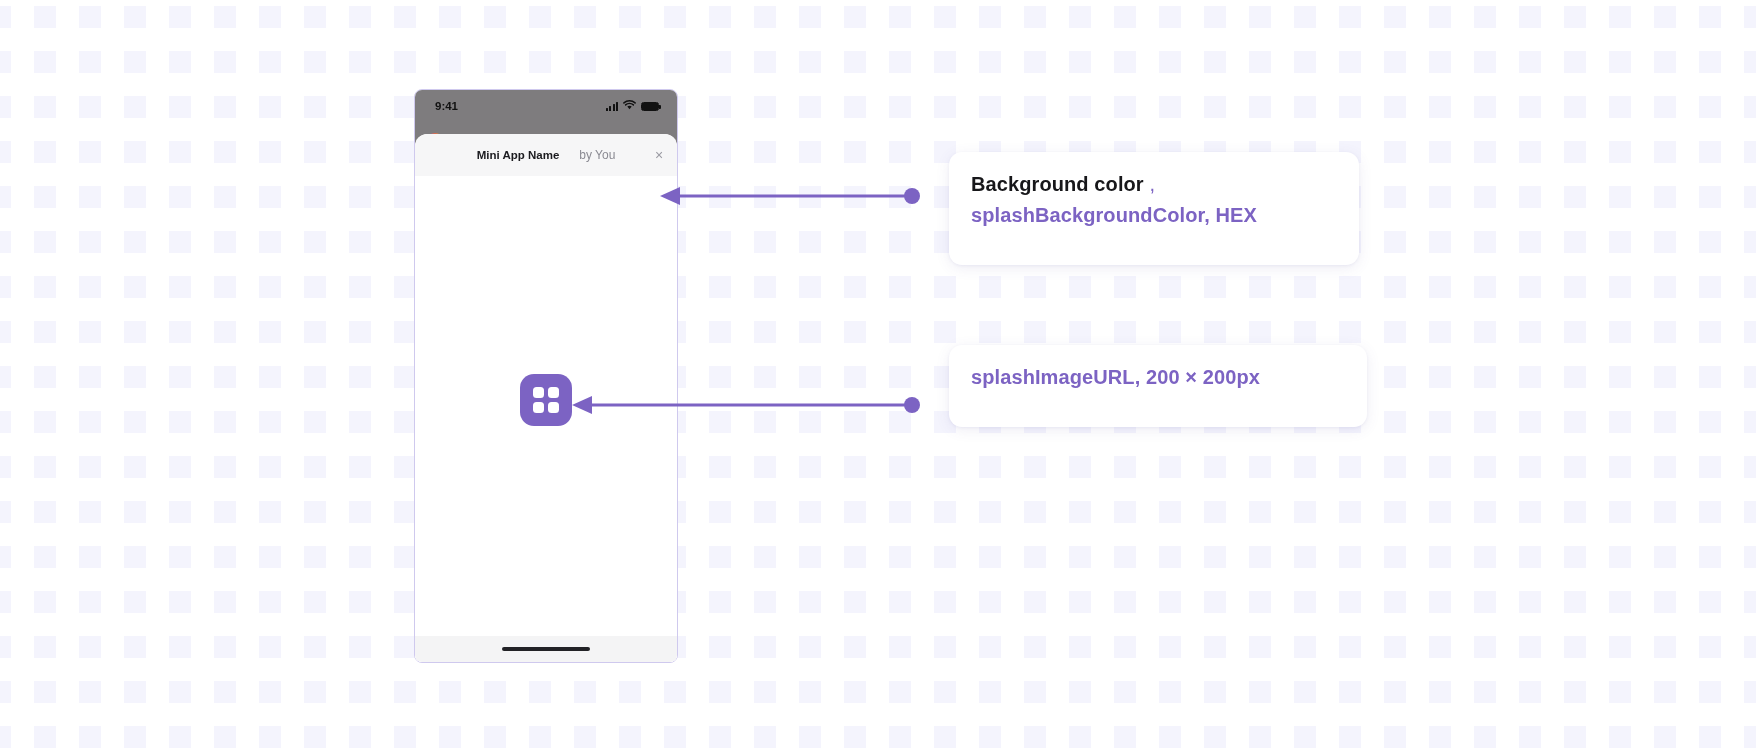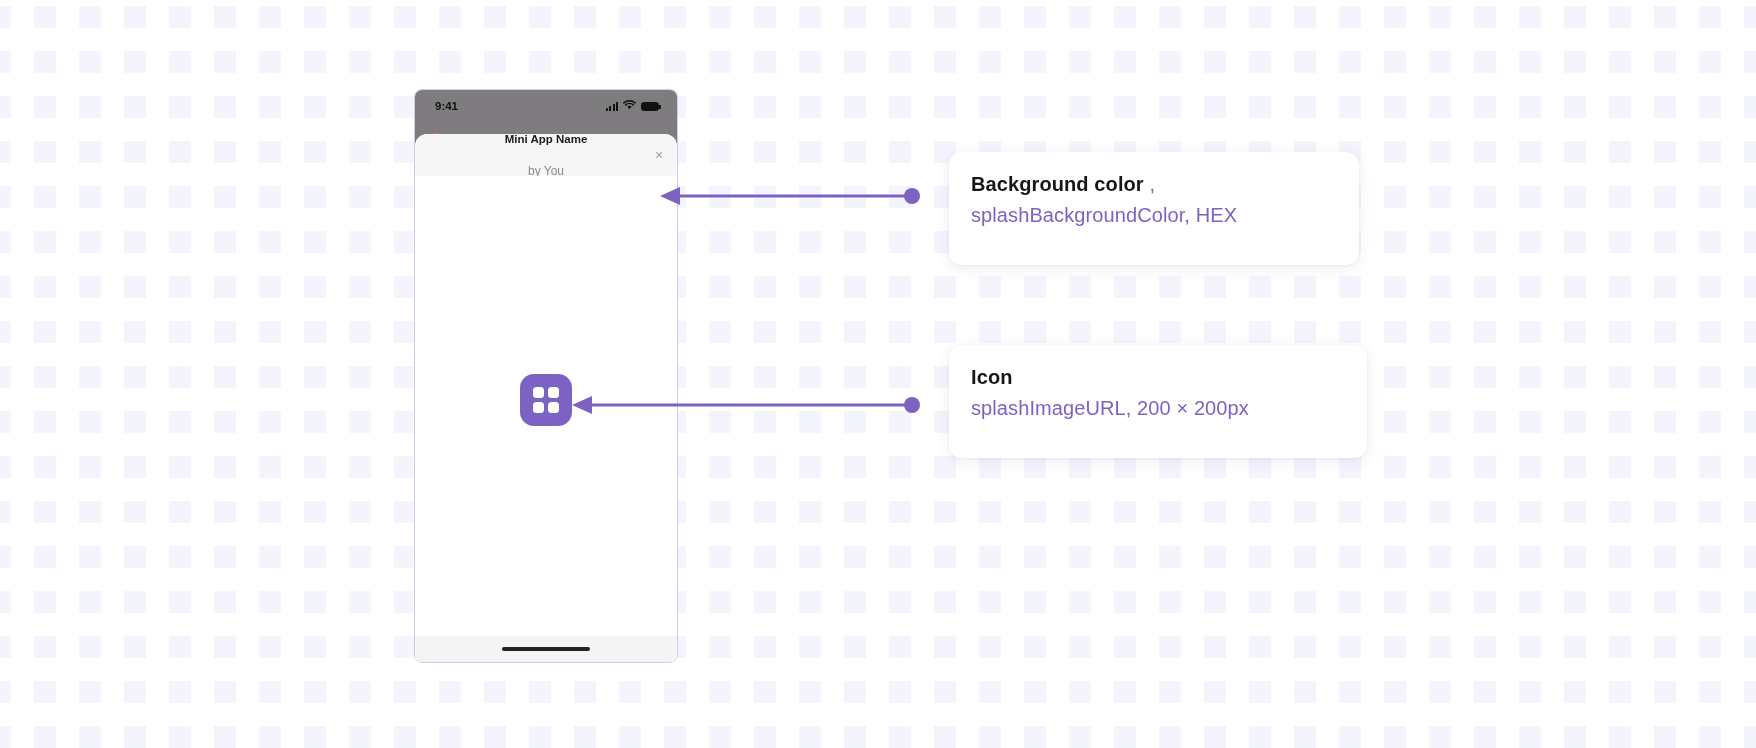--- a/index.html
+++ b/index.html
@@ -110,21 +110,21 @@
     bottom: 0;
     background: #ffffff;
     border-radius: 12px 12px 0 0;
     overflow: hidden;
   }
   .sheet-header {
     position: relative;
     height: 42px;
     background: #f6f6f7;
     display: flex;
-    flex-direction: column;
+    flex-direction: row;
     align-items: center;
     justify-content: center;
     border-radius: 12px 12px 0 0;
     gap: 20px;
   }
   .sheet-title {
     font-size: 11.5px;
     font-weight: bold;
     color: #1b1b1f;
     line-height: 13px;
@@ -227,21 +227,21 @@
   }
   .anno-bold {
     font-weight: bold;
     color: #17171a;
   }
   .anno-comma {
     font-weight: normal;
     color: #7c63c3;
   }
   .anno-purple {
-    font-weight: normal;
+    font-weight: bold;
     color: #7c63c3;
   }
 </style>
 </head>
 <body>
 
 <div id="bg-pattern"></div>
 
 <div id="phone">
 
@@ -311,18 +311,15 @@
   <div class="anno-line">
     <span class="anno-bold">Background color</span><span class="anno-comma"> ,</span>
   </div>
   <div class="anno-line">
     <span class="anno-purple">splashBackgroundColor, HEX</span>
   </div>
 </div>
 
 <div class="anno-card" id="card-icon">
   <div class="anno-line">
-    <span class="anno-bold">Icon</span><span class="anno-comma"></span>
-  </div>
-  <div class="anno-line">
     <span class="anno-purple">splashImageURL, 200 × 200px</span>
   </div>
 </div>
 
 </body></html>

